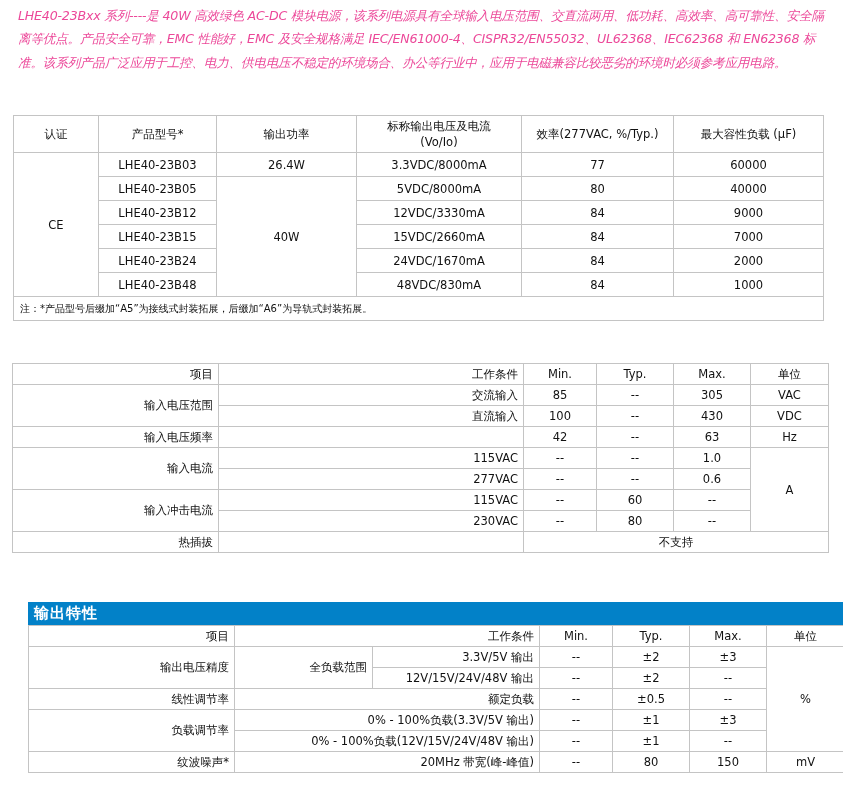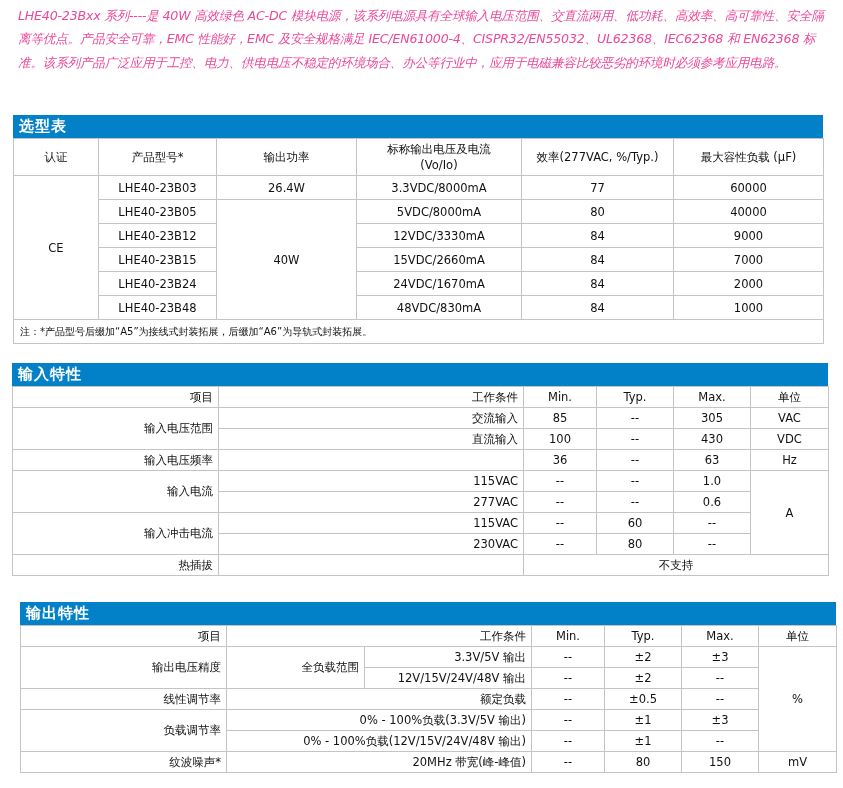--- a/index.html
+++ b/index.html
@@ -15,31 +15,30 @@
   .c { text-align: center; }
   .l { text-align: right; }
   #sel { left: 13px; top: 115px; width: 810px; }
   #sel table { width: 810px; }
   #sel td { height: 23px; padding: 0 3px; }
   #sel tr.hdr td { height: 36px; line-height: 16px; }
   #sel td.note { height: 23px; font-size: 10px; text-align: left; padding-left: 6px; }
   #inp { left: 12px; top: 363px; width: 816px; }
   #inp table { width: 816px; }
   #inp td { height: 20px; }
-  #out { left: 20px; top: 602px; width: 816px; }
+  #out { left: 28px; top: 602px; width: 816px; }
   #out table { width: 816px; }
   #out td { height: 20px; }
 </style>
 </head>
 <body>
 
 <div class="intro">LHE40-23Bxx 系列----是 40W 高效绿色 AC-DC 模块电源，该系列电源具有全球输入电压范围、交直流两用、低功耗、高效率、高可靠性、安全隔离等优点。产品安全可靠，EMC 性能好，EMC 及安全规格满足 IEC/EN61000-4、CISPR32/EN55032、UL62368、IEC62368 和 EN62368 标准。该系列产品广泛应用于工控、电力、供电电压不稳定的环境场合、办公等行业中，应用于电磁兼容比较恶劣的环境时必须参考应用电路。</div>
 
 <div class="section" id="sel">
-  <div class="sec-title">选型表</div>
   <table>
     <colgroup>
         <col style="width:85px">
         <col style="width:118px">
         <col style="width:140px">
         <col style="width:165px">
         <col style="width:152px">
         <col style="width:150px">
       </colgroup>
     <tbody>
@@ -91,21 +90,20 @@
       <td class="c">1000</td>
     </tr>
     <tr>
       <td class="note" colspan="6">注：*产品型号后缀加“A5”为接线式封装拓展，后缀加“A6”为导轨式封装拓展。</td>
     </tr>
   </tbody>
     </table>
 </div>
 
 <div class="section" id="inp">
-  <div class="sec-title">输入特性</div>
   <table>
     <colgroup>
         <col style="width:206px">
         <col style="width:305px">
         <col style="width:73px">
         <col style="width:77px">
         <col style="width:77px">
         <col style="width:78px">
       </colgroup>
     <tbody>
@@ -128,21 +126,21 @@
     <tr>
       <td class="l">直流输入</td>
       <td class="c">100</td>
       <td class="c">--</td>
       <td class="c">430</td>
       <td class="c">VDC</td>
     </tr>
     <tr>
       <td class="l">输入电压频率</td>
       <td class="l"></td>
-      <td class="c">36</td>
+      <td class="c">42</td>
       <td class="c">--</td>
       <td class="c">63</td>
       <td class="c">Hz</td>
     </tr>
     <tr>
       <td class="l" rowspan="2">输入电流</td>
       <td class="l">115VAC</td>
       <td class="c">--</td>
       <td class="c">--</td>
       <td class="c">1.0</td>

